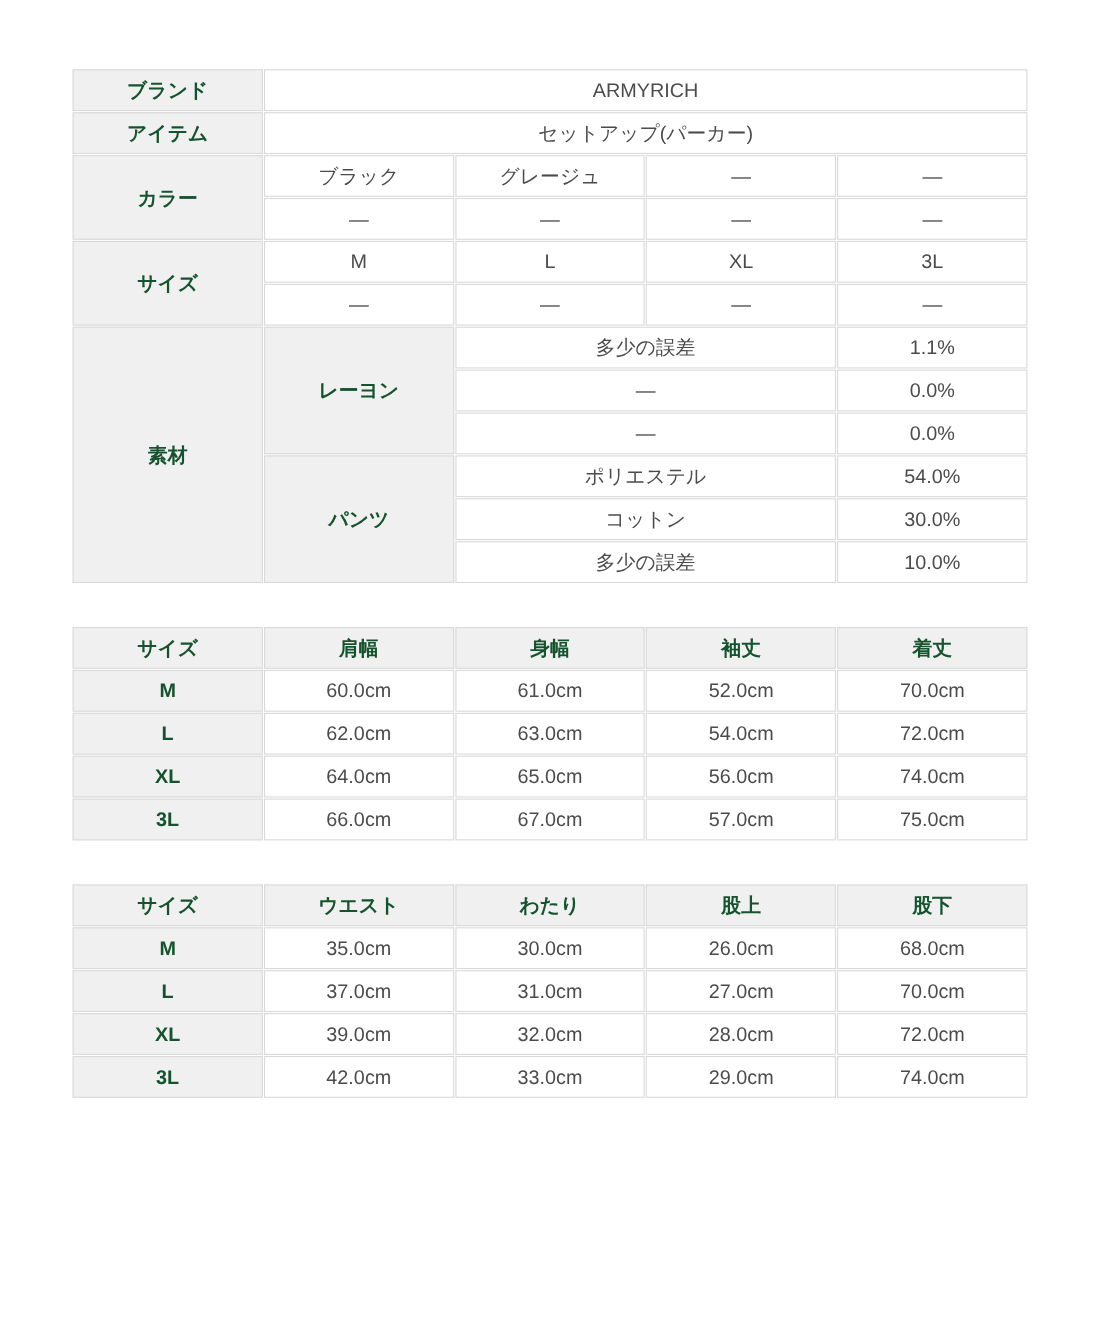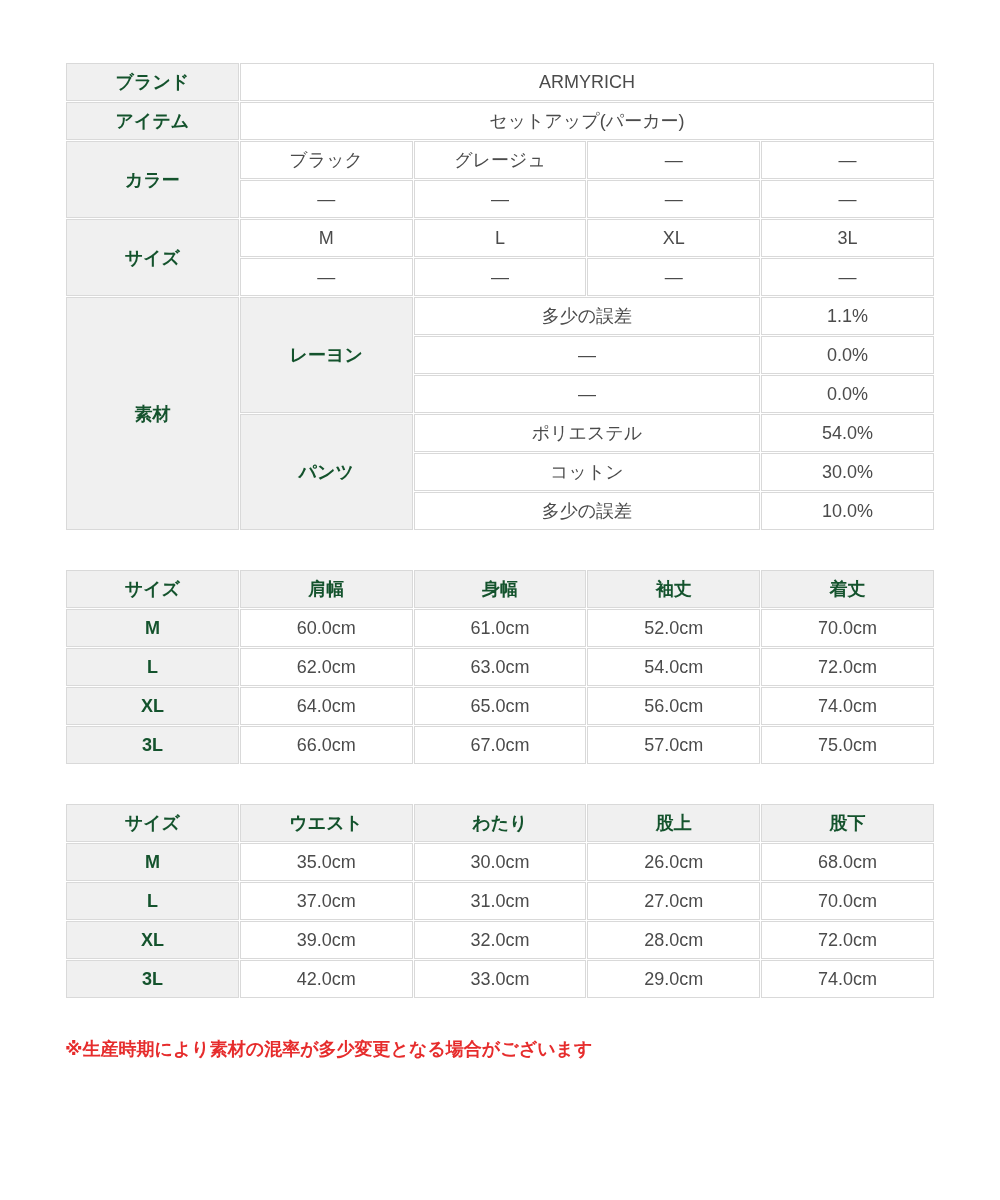--- a/index.html
+++ b/index.html
@@ -215,16 +215,15 @@
         <th>3L</th>
         <td>42.0cm</td>
         <td>33.0cm</td>
         <td>29.0cm</td>
         <td>74.0cm</td>
       </tr>
     </tbody>
   </table>
 
   <div class="notes">
-    <div class="note">※生産時期により素材の混率が多少変更となる場合がございます</div>
   </div>
 
 </div>
 
 </body></html>

